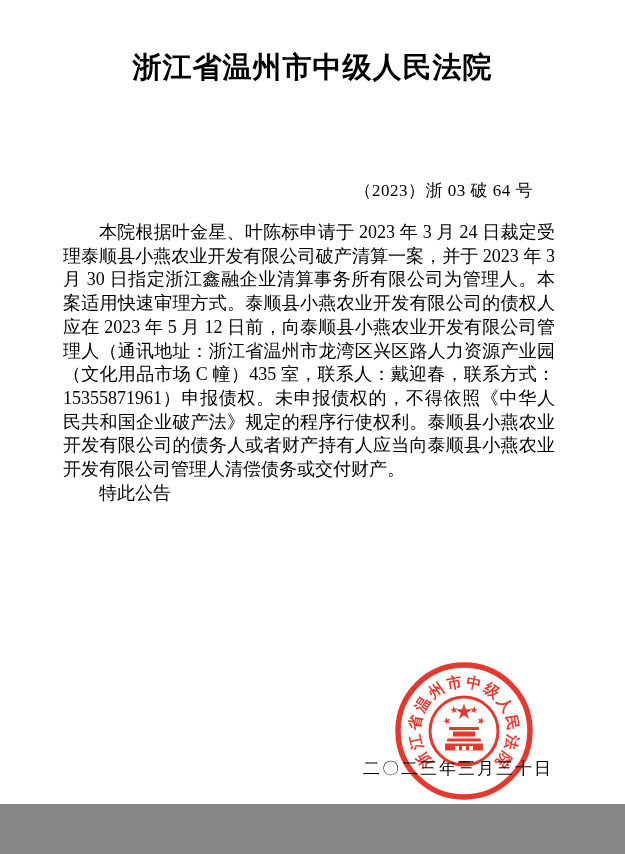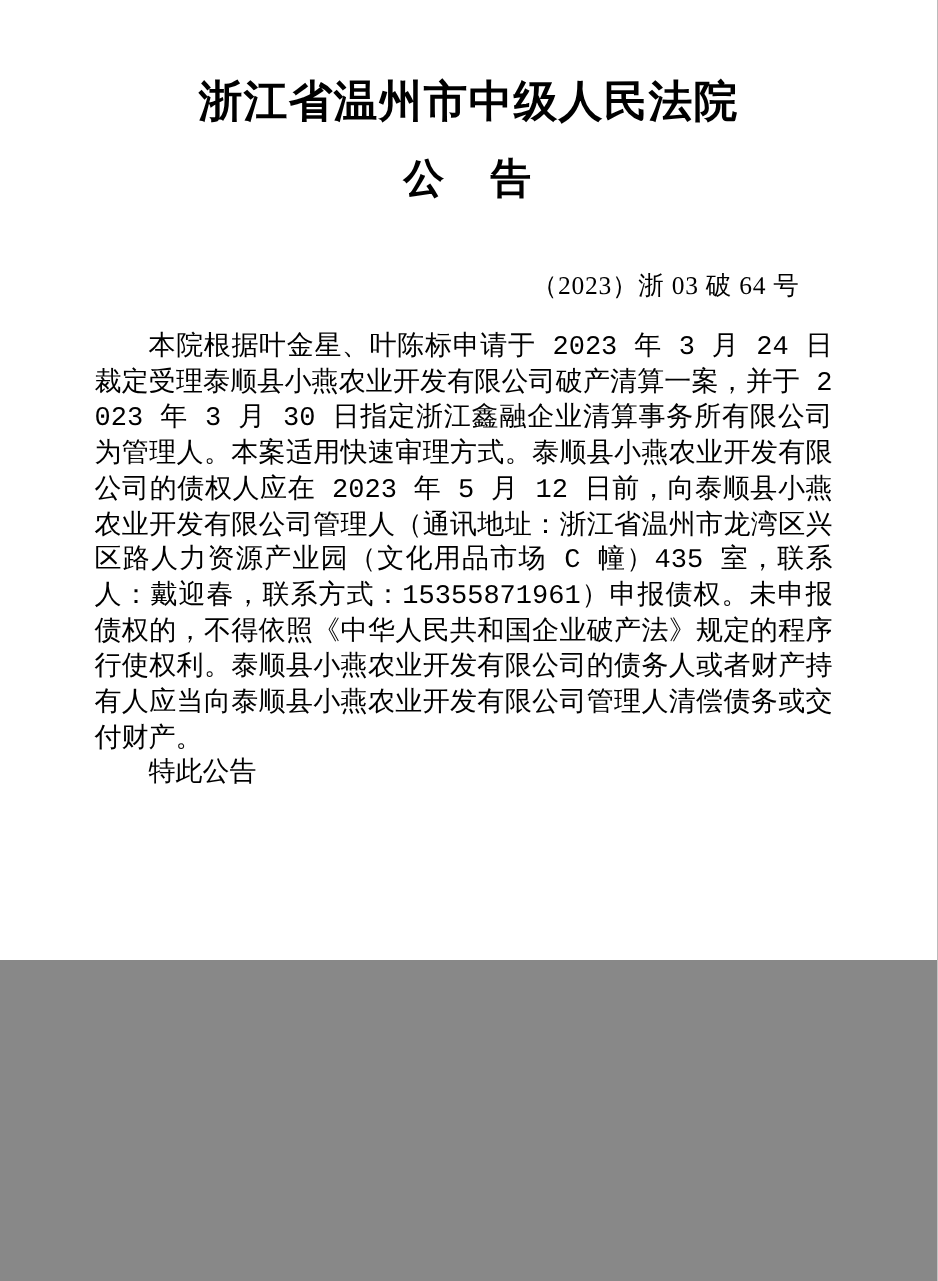--- a/index.html
+++ b/index.html
@@ -1,20 +1,20 @@
 <!DOCTYPE html>
 <html style="--seal-color: #e02418; --ink: #000000; --paper: #ffffff;"><head>
 <meta charset="utf-8">
 <style>
   :root { --seal-color: #e02418; --ink: #000000; --paper: #ffffff; }
   html, body { margin: 0; padding: 0; background: #888; }
   .page {
     position: relative;
     width: 625px;
-    height: 640px;
+    height: 804px;
     margin: 0 auto;
     background: var(--paper);
     overflow: hidden;
     font-family: "Liberation Serif", "DejaVu Serif", serif;
     color: var(--ink);
   }
   .court-name {
     position: absolute;
     top: 48px; left: 0; right: 0;
     text-align: center;
@@ -37,21 +37,20 @@
     top: 179px;
     right: 92px;
     font-size: 17px;
     letter-spacing: 0.5px;
   }
   .doc-body {
     position: absolute;
     top: 221px;
     left: 63px;
     width: 492px;
-    font-family: Liberation Mono, monospace;
   }
   .doc-body p {
     margin: 0;
     font-size: 18px;
     line-height: 23.7px;
     text-align: justify;
     text-justify: inter-ideograph;
     text-indent: 2em;
     word-break: break-all;
   }
@@ -83,21 +82,20 @@
     dominant-baseline: central;
   }
 </style>
 </head>
 <body>
 
 <div class="page">
 
   <h1 class="court-name">浙江省温州市中级人民法院</h1>
 
-  <h2 class="doc-title">公　告</h2>
 
   <div class="case-number">（2023）浙 03 破 64 号</div>
 
   <div class="doc-body">
       <p>本院根据叶金星、叶陈标申请于 2023 年 3 月 24 日裁定受理泰顺县小燕农业开发有限公司破产清算一案，并于 2023 年 3 月 30 日指定浙江鑫融企业清算事务所有限公司为管理人。本案适用快速审理方式。泰顺县小燕农业开发有限公司的债权人应在 2023 年 5 月 12 日前，向泰顺县小燕农业开发有限公司管理人（通讯地址：浙江省温州市龙湾区兴区路人力资源产业园（文化用品市场 C 幢）435 室，联系人：戴迎春，联系方式：15355871961）申报债权。未申报债权的，不得依照《中华人民共和国企业破产法》规定的程序行使权利。泰顺县小燕农业开发有限公司的债务人或者财产持有人应当向泰顺县小燕农业开发有限公司管理人清偿债务或交付财产。</p>
       <p>特此公告</p>
     </div>
 
   <div class="doc-date">二〇二三年三月三十日</div>
 

